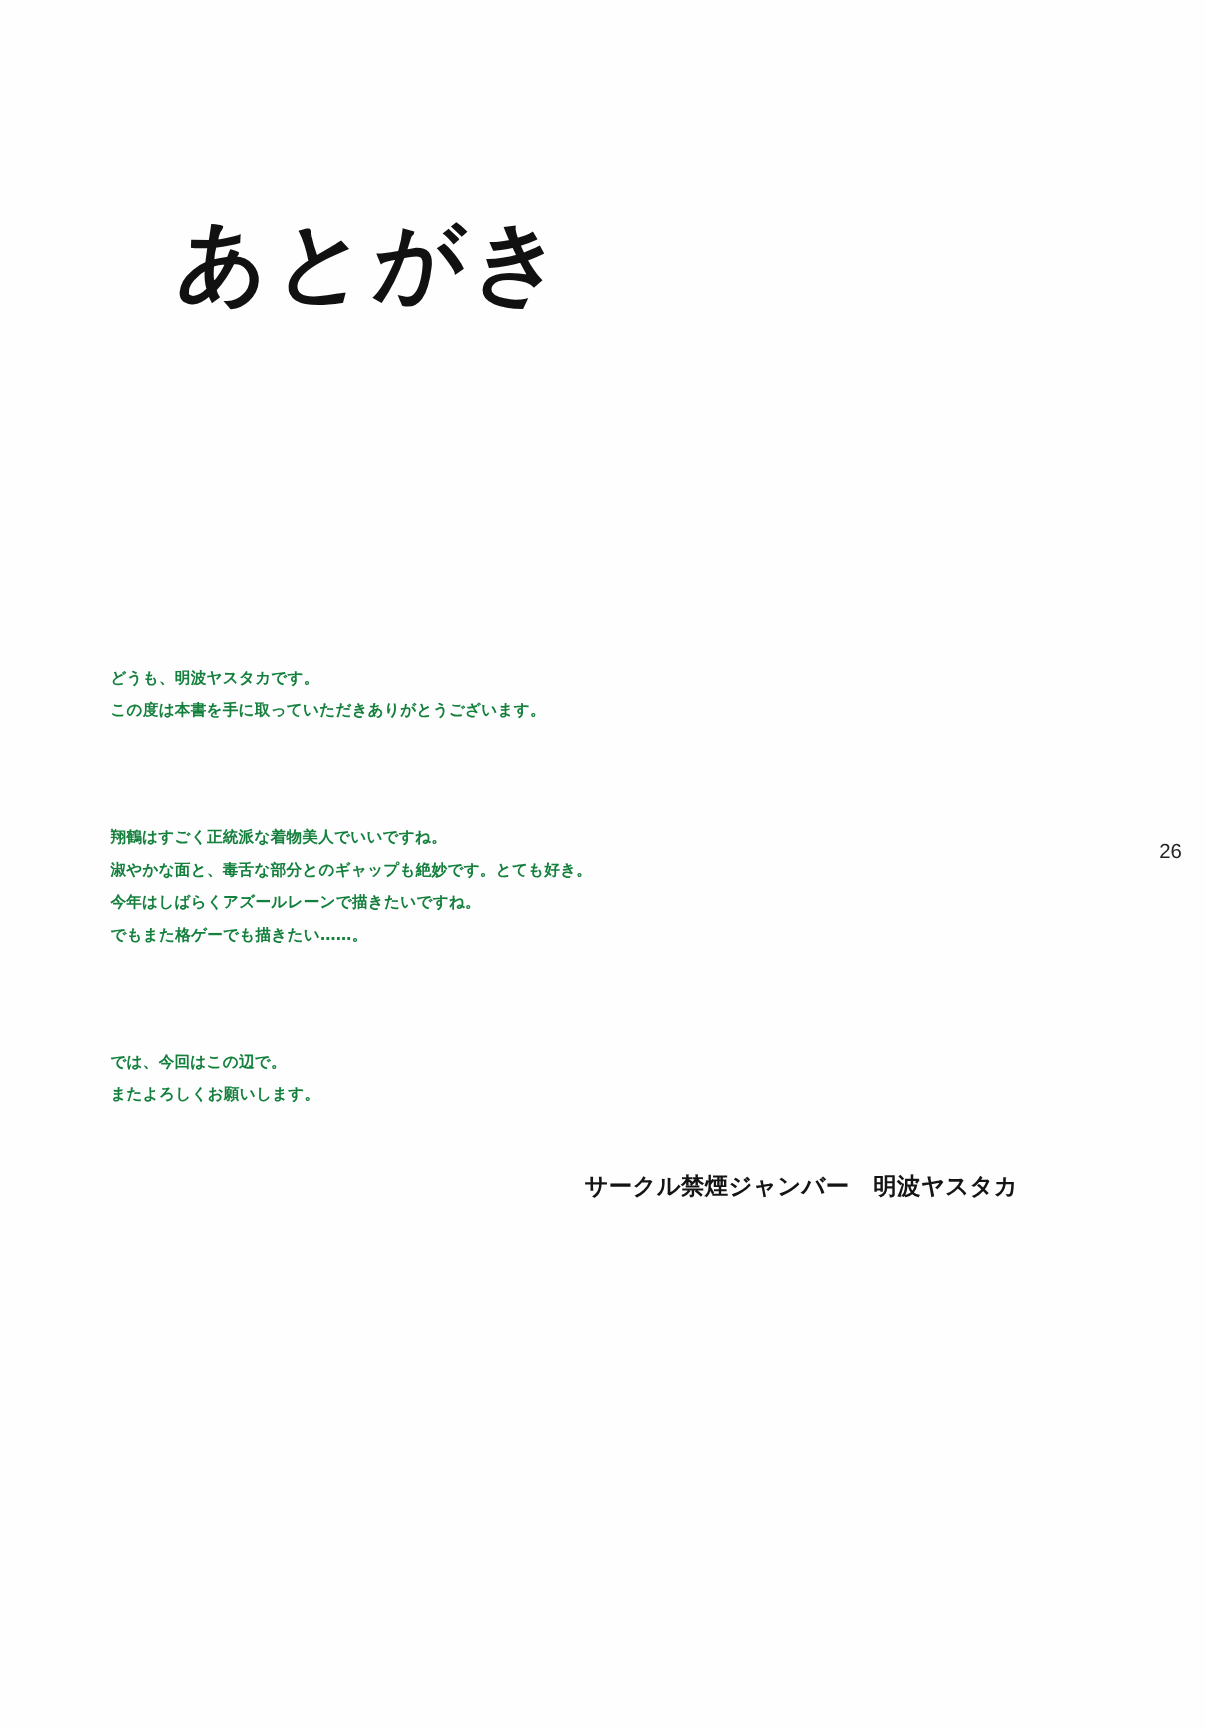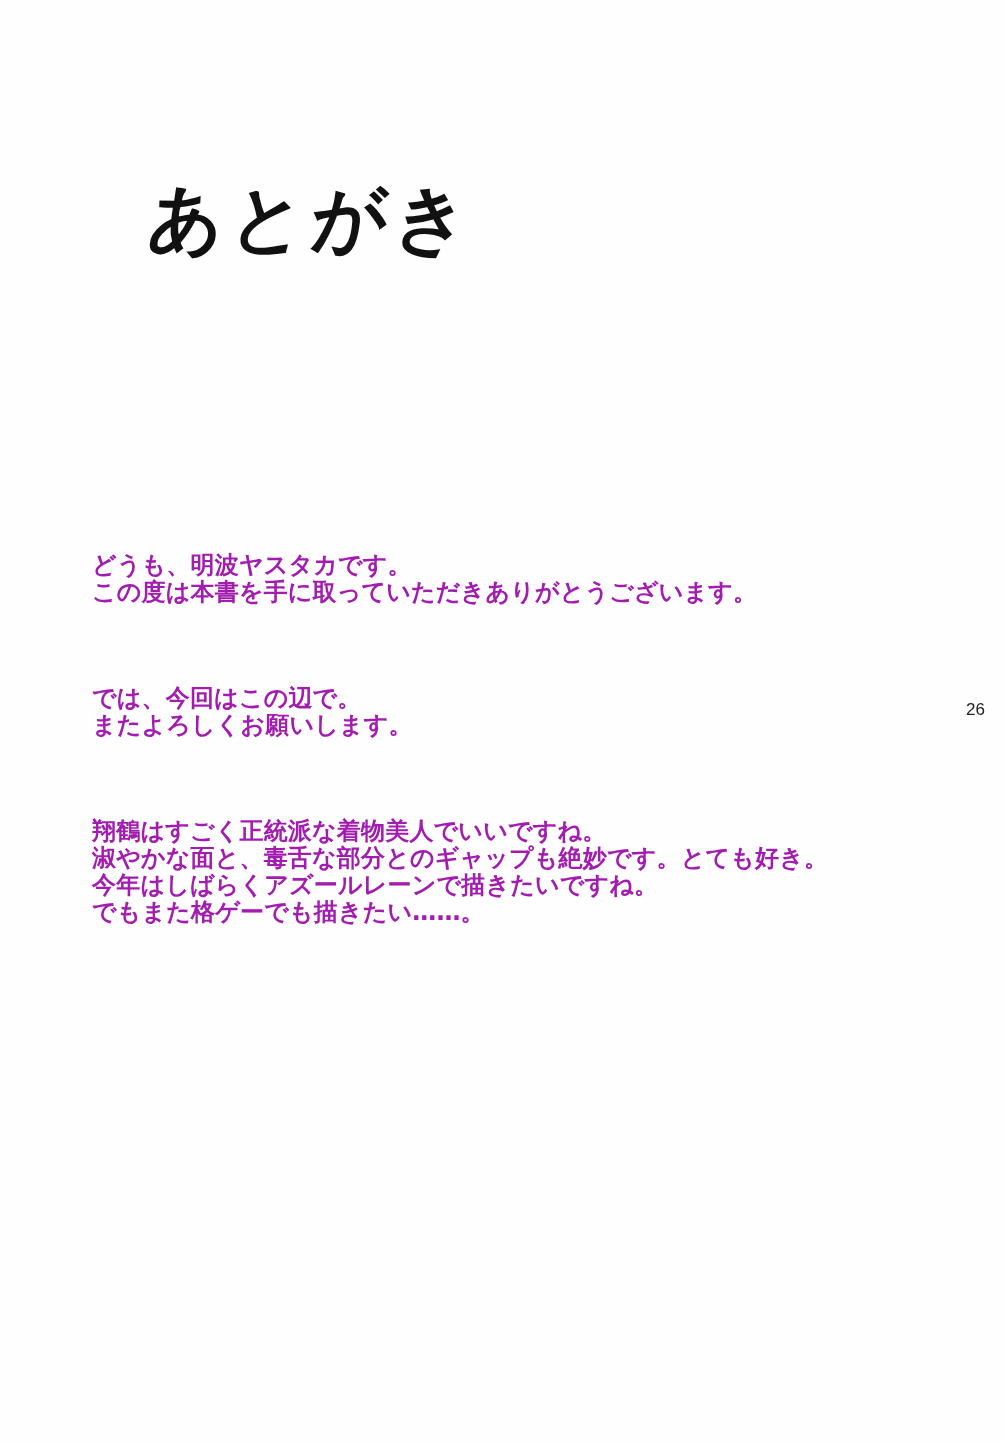--- a/index.html
+++ b/index.html
@@ -34,24 +34,24 @@
     color: #111111;
     line-height: 1.1;
     transform: skewX(-3deg);
   }
   .body-text {
     position: absolute;
     left: 92px;
     top: 498px;
     width: 820px;
     font-family: "DejaVu Sans", sans-serif;
-    font-size: 24px;
+    font-size: 13px;
     font-weight: 700;
     line-height: 27px;
-    color: #a21caf;
+    color: #15803d;
     letter-spacing: 0.2px;
     white-space: pre-wrap;
   }
   .para {
     margin: 0 0 25px 0;
     white-space: pre-wrap;
   }
   .para:last-child {
     margin-bottom: 0;
   }
@@ -79,24 +79,25 @@
 </head>
 <body>
 
 <div class="page">
 
   <div class="afterword-title">あとがき</div>
 
   <div class="body-text">
     <p class="para">どうも、明波ヤスタカです。
 この度は本書を手に取っていただきありがとうございます。</p>
-    <p class="para">では、今回はこの辺で。
-またよろしくお願いします。</p>
     <p class="para">翔鶴はすごく正統派な着物美人でいいですね。
 淑やかな面と、毒舌な部分とのギャップも絶妙です。とても好き。
 今年はしばらくアズールレーンで描きたいですね。
 でもまた格ゲーでも描きたい……。</p>
+    <p class="para">では、今回はこの辺で。
+またよろしくお願いします。</p>
   </div>
 
+  <div class="signature">サークル禁煙ジャンバー　明波ヤスタカ</div>
 
   <div class="page-number">26</div>
 
 </div>
 
 </body></html>

